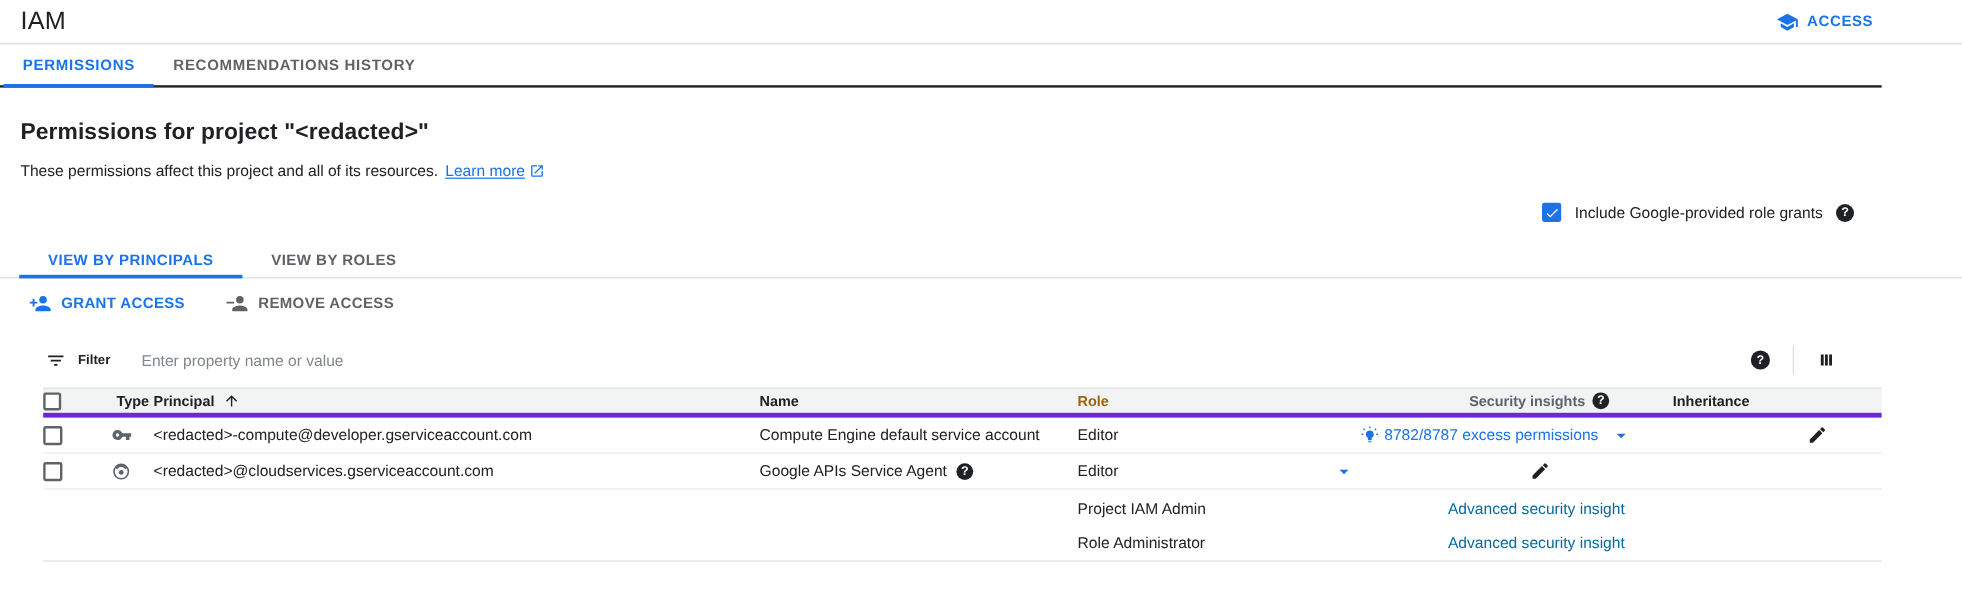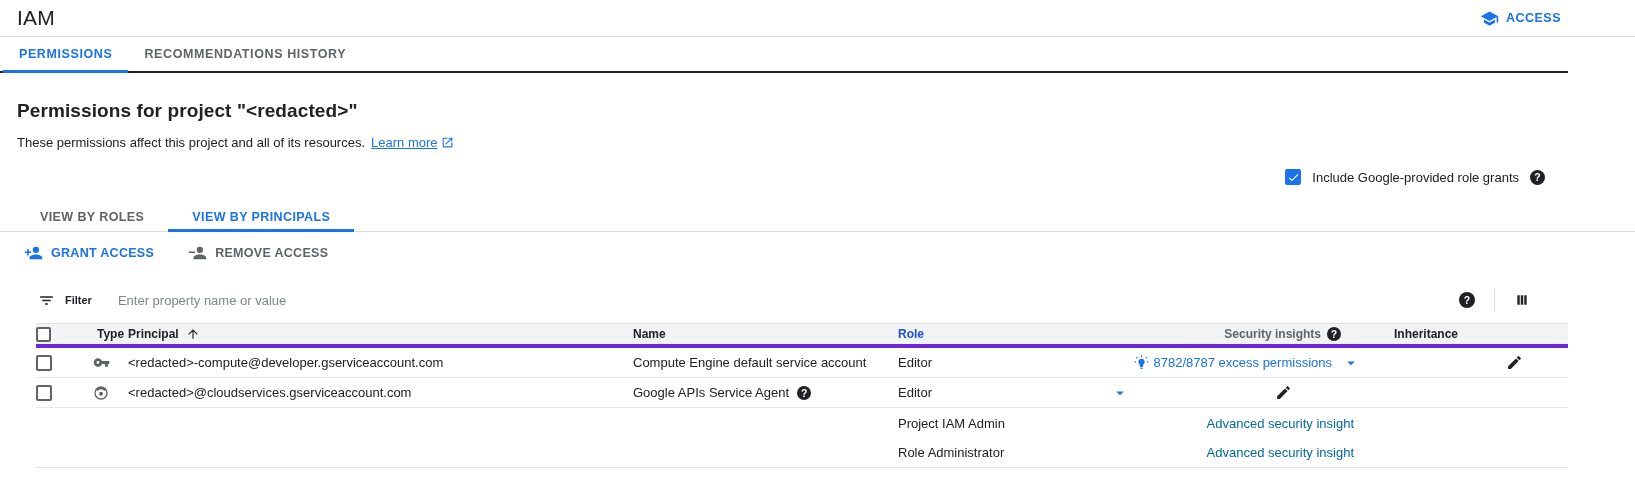--- a/index.html
+++ b/index.html
@@ -71,21 +71,21 @@
   .c-type { width:62px; flex:none; display:flex; align-items:center; padding-left:27px; }
   .thead .c-type { padding-left:31px; }
   .c-principal2 { width:505px; flex:none; display:flex; align-items:center; gap:8px; }
   .c-name { width:265px; flex:none; display:flex; align-items:center; gap:8px; }
   .c-role { width:207px; flex:none; }
   .c-insight { width:231px; flex:none; display:flex; align-items:center; justify-content:flex-end; gap:5px; padding-right:4px; }
   .c-insight-wide { width:261px; flex:none; text-align:right; padding-right:12px; color:#0369a1; }
   .c-caret { width:30px; flex:none; display:flex; align-items:center; justify-content:center; cursor:pointer; }
   .c-inherit { width:95px; flex:none; padding-left:28px; }
   .c-edit { width:107px; flex:none; display:flex; align-items:center; justify-content:center; }
-  .muted-head { color:#1d4ed8; }
+  .muted-head { color:#a16207; }
   .h-insight { width:261px; flex:none; display:flex; align-items:center; justify-content:flex-end;
                gap:6px; padding-right:25px; color:#5f6368; }
   .ins-link { color:#1a73e8; cursor:pointer; }
   .sort-wrap { display:flex; align-items:center; gap:7px; cursor:pointer; }
   .icon-btn { cursor:pointer; display:inline-flex; align-items:center; }
   .pencil { cursor:pointer; display:inline-flex; }
   svg { display:block; }
 </style>
 </head>
 <body>
@@ -123,22 +123,22 @@
   <div class="cb-checked">
     <svg width="13" height="13" viewBox="0 0 24 24">
         <path fill="#fff" d="M9 16.2 4.8 12l-1.4 1.4L9 19 21 7l-1.4-1.4z"></path>
       </svg>
   </div>
   <span>Include Google-provided role grants</span>
   <span class="qmark">?</span>
 </div>
 
 <div class="view-tabs">
+  <div class="view-tab active">VIEW BY PRINCIPALS</div>
   <div class="view-tab">VIEW BY ROLES</div>
-  <div class="view-tab active">VIEW BY PRINCIPALS</div>
 </div>
 
 <div class="toolbar">
   <div class="tb-btn blue">
     <svg width="19" height="16" viewBox="0 0 24 20">
         <path fill="#1a73e8" d="M15 10a4 4 0 1 0-4-4 4 4 0 0 0 4 4zM6 8V5H4v3H1v2h3v3h2v-3h3V8H6zm9 4c-2.67 0-8 1.34-8 4v2h16v-2c0-2.66-5.33-4-8-4z"></path>
       </svg>
     <span>GRANT ACCESS</span>
   </div>
   <div class="tb-btn gray">

